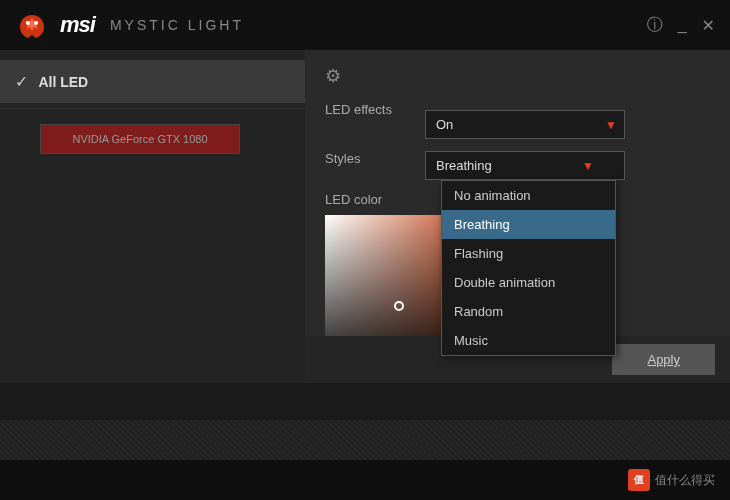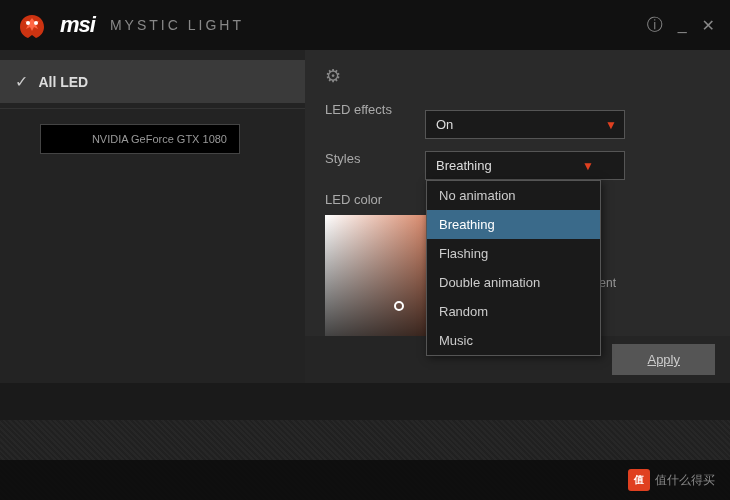--- a/index.html
+++ b/index.html
@@ -140,28 +140,28 @@
       padding: 5px 15px 5px 40px;
     }
 
     .each-led-label {
       color: #666;
       font-size: 12px;
       padding: 5px 0;
     }
 
     .device-button {
-      background: #000000;
+      background: #7f1d1d;
       border: 1px solid #444;
       color: #999;
       padding: 8px 12px;
       font-size: 11px;
       cursor: pointer;
       width: 200px;
-      text-align: right;
+      text-align: center;
       margin-top: 5px;
     }
 
     
     .right-panel {
       flex: 1;
       background: #2a2a2a;
       padding: 15px 20px;
       position: relative;
     }
@@ -236,21 +236,21 @@
 
     .styles-trigger-arrow {
       color: #e04020;
       font-size: 12px;
     }
 
     
     .dropdown-menu {
       position: absolute;
       top: 100%;
-      left: 1px;
+      left: 16px;
       width: 175px;
       background: #1a1a1a;
       border: 1px solid #555;
       z-index: 100;
       box-shadow: 2px 2px 8px rgba(0,0,0,0.5);
     }
 
     .dropdown-menu-item {
       padding: 7px 12px;
       color: #ccc;

